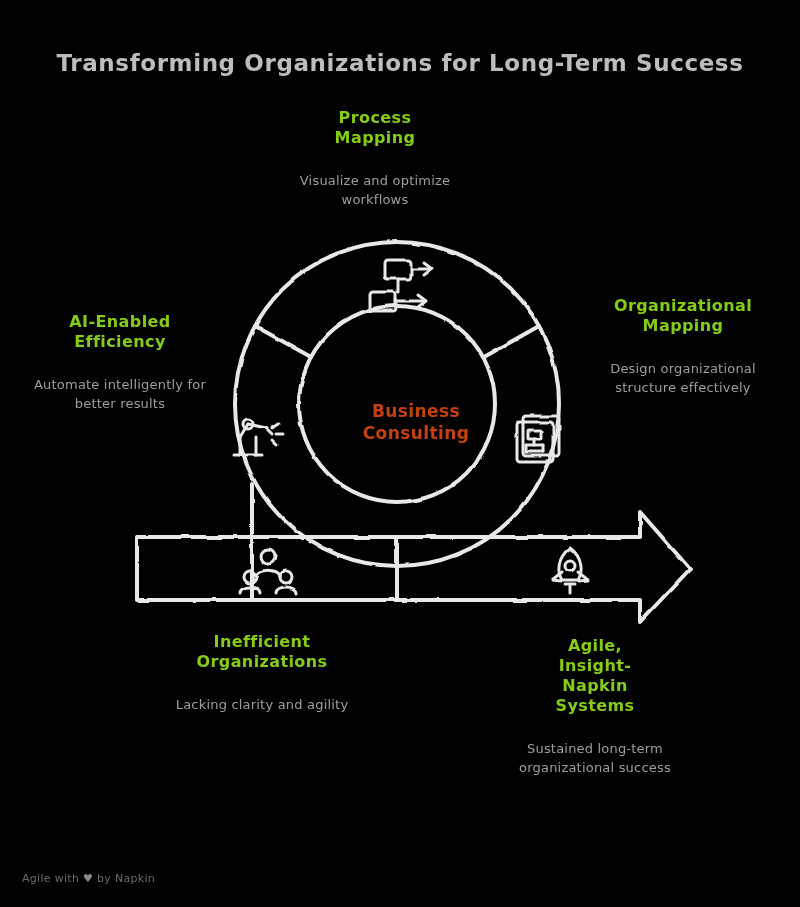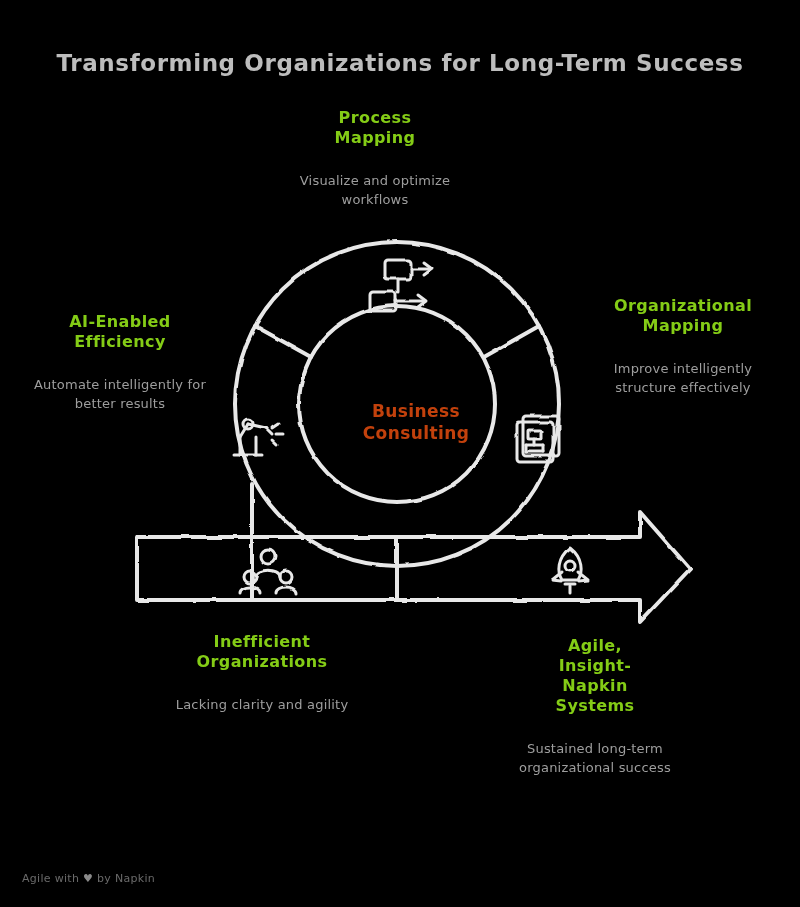--- a/index.html
+++ b/index.html
@@ -203,21 +203,21 @@
       <div>Efficiency</div>
     </div>
     <div class="node-desc">Automate intelligently for better results</div>
   </div>
 
   <div class="node-label" id="label-orgdes">
     <div class="node-title">
       <div>Organizational</div>
       <div>Mapping</div>
     </div>
-    <div class="node-desc">Improve intelligently structure effectively</div>
+    <div class="node-desc">Design organizational structure effectively</div>
   </div>
 
   <div class="node-label" id="label-ineff">
     <div class="node-title">
       <div>Inefficient</div>
       <div>Organizations</div>
     </div>
     <div class="node-desc">Lacking clarity and agility</div>
   </div>
 

